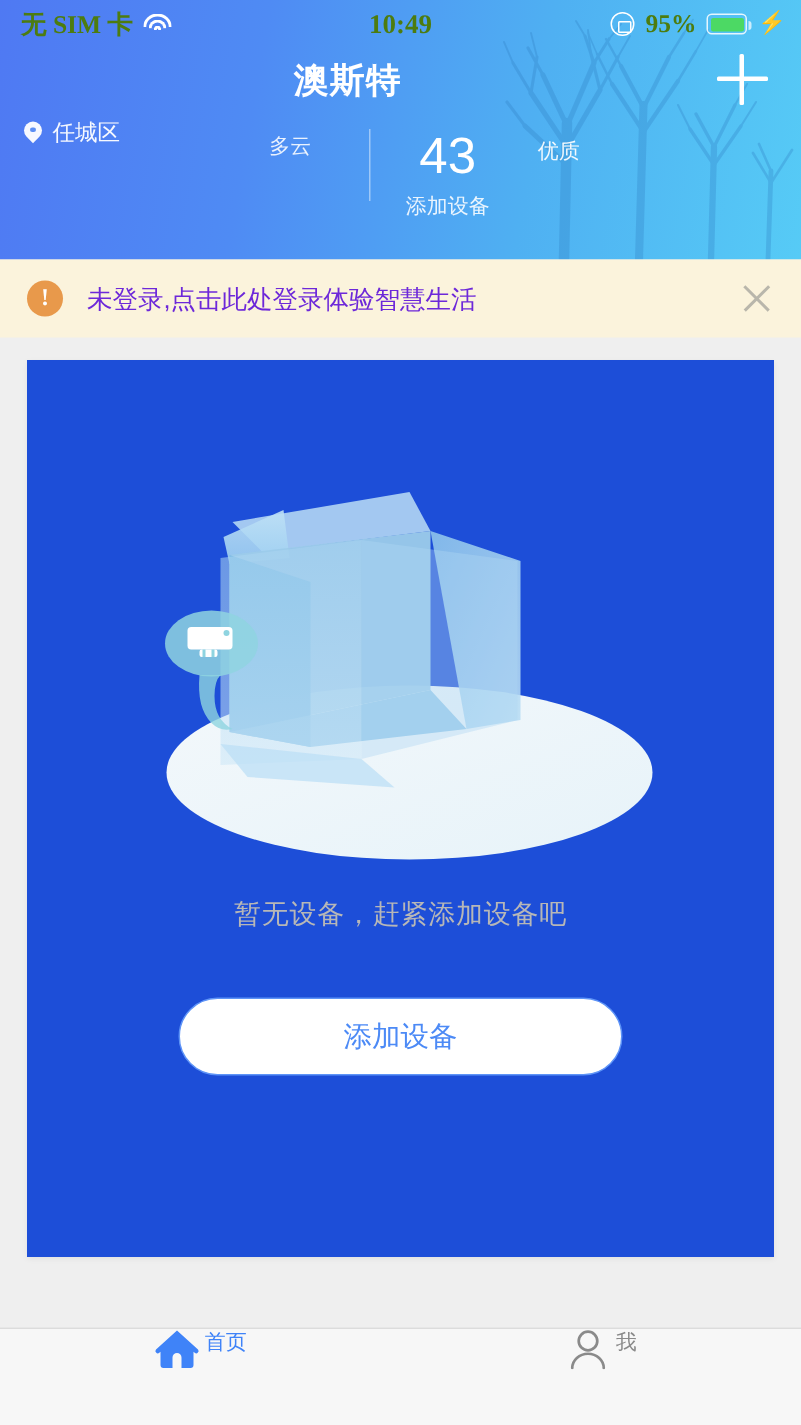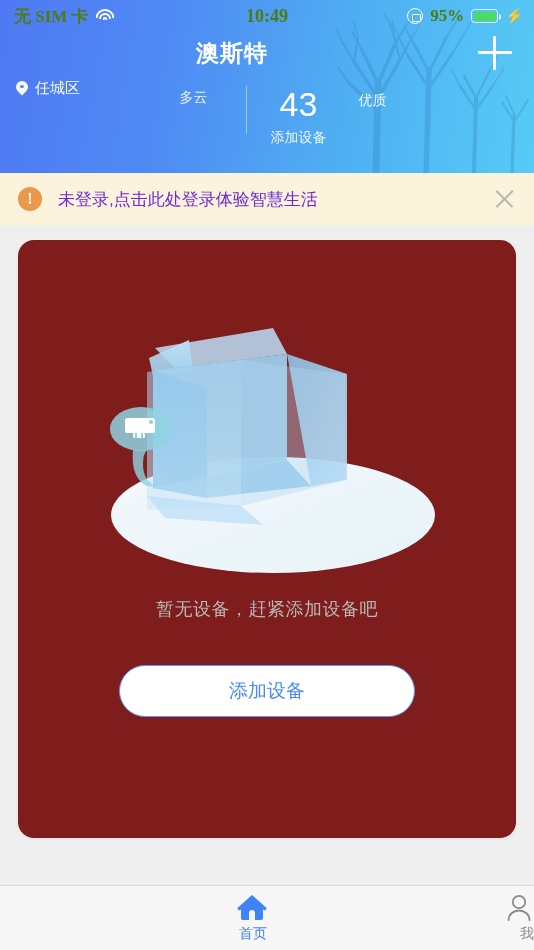--- a/index.html
+++ b/index.html
@@ -87,38 +87,38 @@
   .notice-txt{ margin-left:16px; color:#6d28d9; font-size:17px; flex:1; }
   .notice-x{ width:44px; height:44px; margin-right:8px; position:relative; cursor:pointer; }
   .notice-x::before,.notice-x::after{ content:""; position:absolute; left:11px; top:21px;
       width:23px; height:1.6px; background:#b9b6ab; }
   .notice-x::before{ transform:rotate(45deg); }
   .notice-x::after{ transform:rotate(-45deg); }
 
   
   .card{
     position:absolute; left:18px; top:240px; width:498px; height:598px;
-    background:#7f1d1d; border-radius:16px; z-index:3;
+    background:#1d4ed8; border-radius:0; z-index:3;
     box-shadow:0 1px 4px rgba(0,0,0,.06);
     display:flex; flex-direction:column; align-items:center;
   }
   .illus{ margin-top:70px; width:340px; height:265px; }
   .empty-txt{ margin-top:22px; color:#b7b7b7; font-size:18px; letter-spacing:.5px; }
   .add-btn{
     margin-top:44px; width:296px; height:52px; border:1.4px solid #5e94f7;
     border-radius:26px; background:#fff; color:#4c8af6; font-size:19px;
     font-family:"Liberation Sans","DejaVu Sans",sans-serif; cursor:pointer;
   }
 
   
   .tabbar{
     position:absolute; left:0; bottom:0; width:534px; height:65px;
     background:#f7f7f7; border-top:1px solid #dcdcdc; display:flex; z-index:5;
   }
-  .tab{ flex:1; display:flex; flex-direction:column; align-items:flex-end;
+  .tab{ flex:1; display:flex; flex-direction:row; align-items:flex-start;
         justify-content:center; gap:4px; cursor:pointer; }
   .tab-lbl{ font-size:14px; }
   .tab.active .tab-lbl{ color:#3f83f8; }
   .tab.inactive .tab-lbl{ color:#8a8a8a; }
 </style>
 </head>
 <body>
 
 <div class="header">
   <svg class="trees" viewBox="0 0 200 163" preserveAspectRatio="none">

